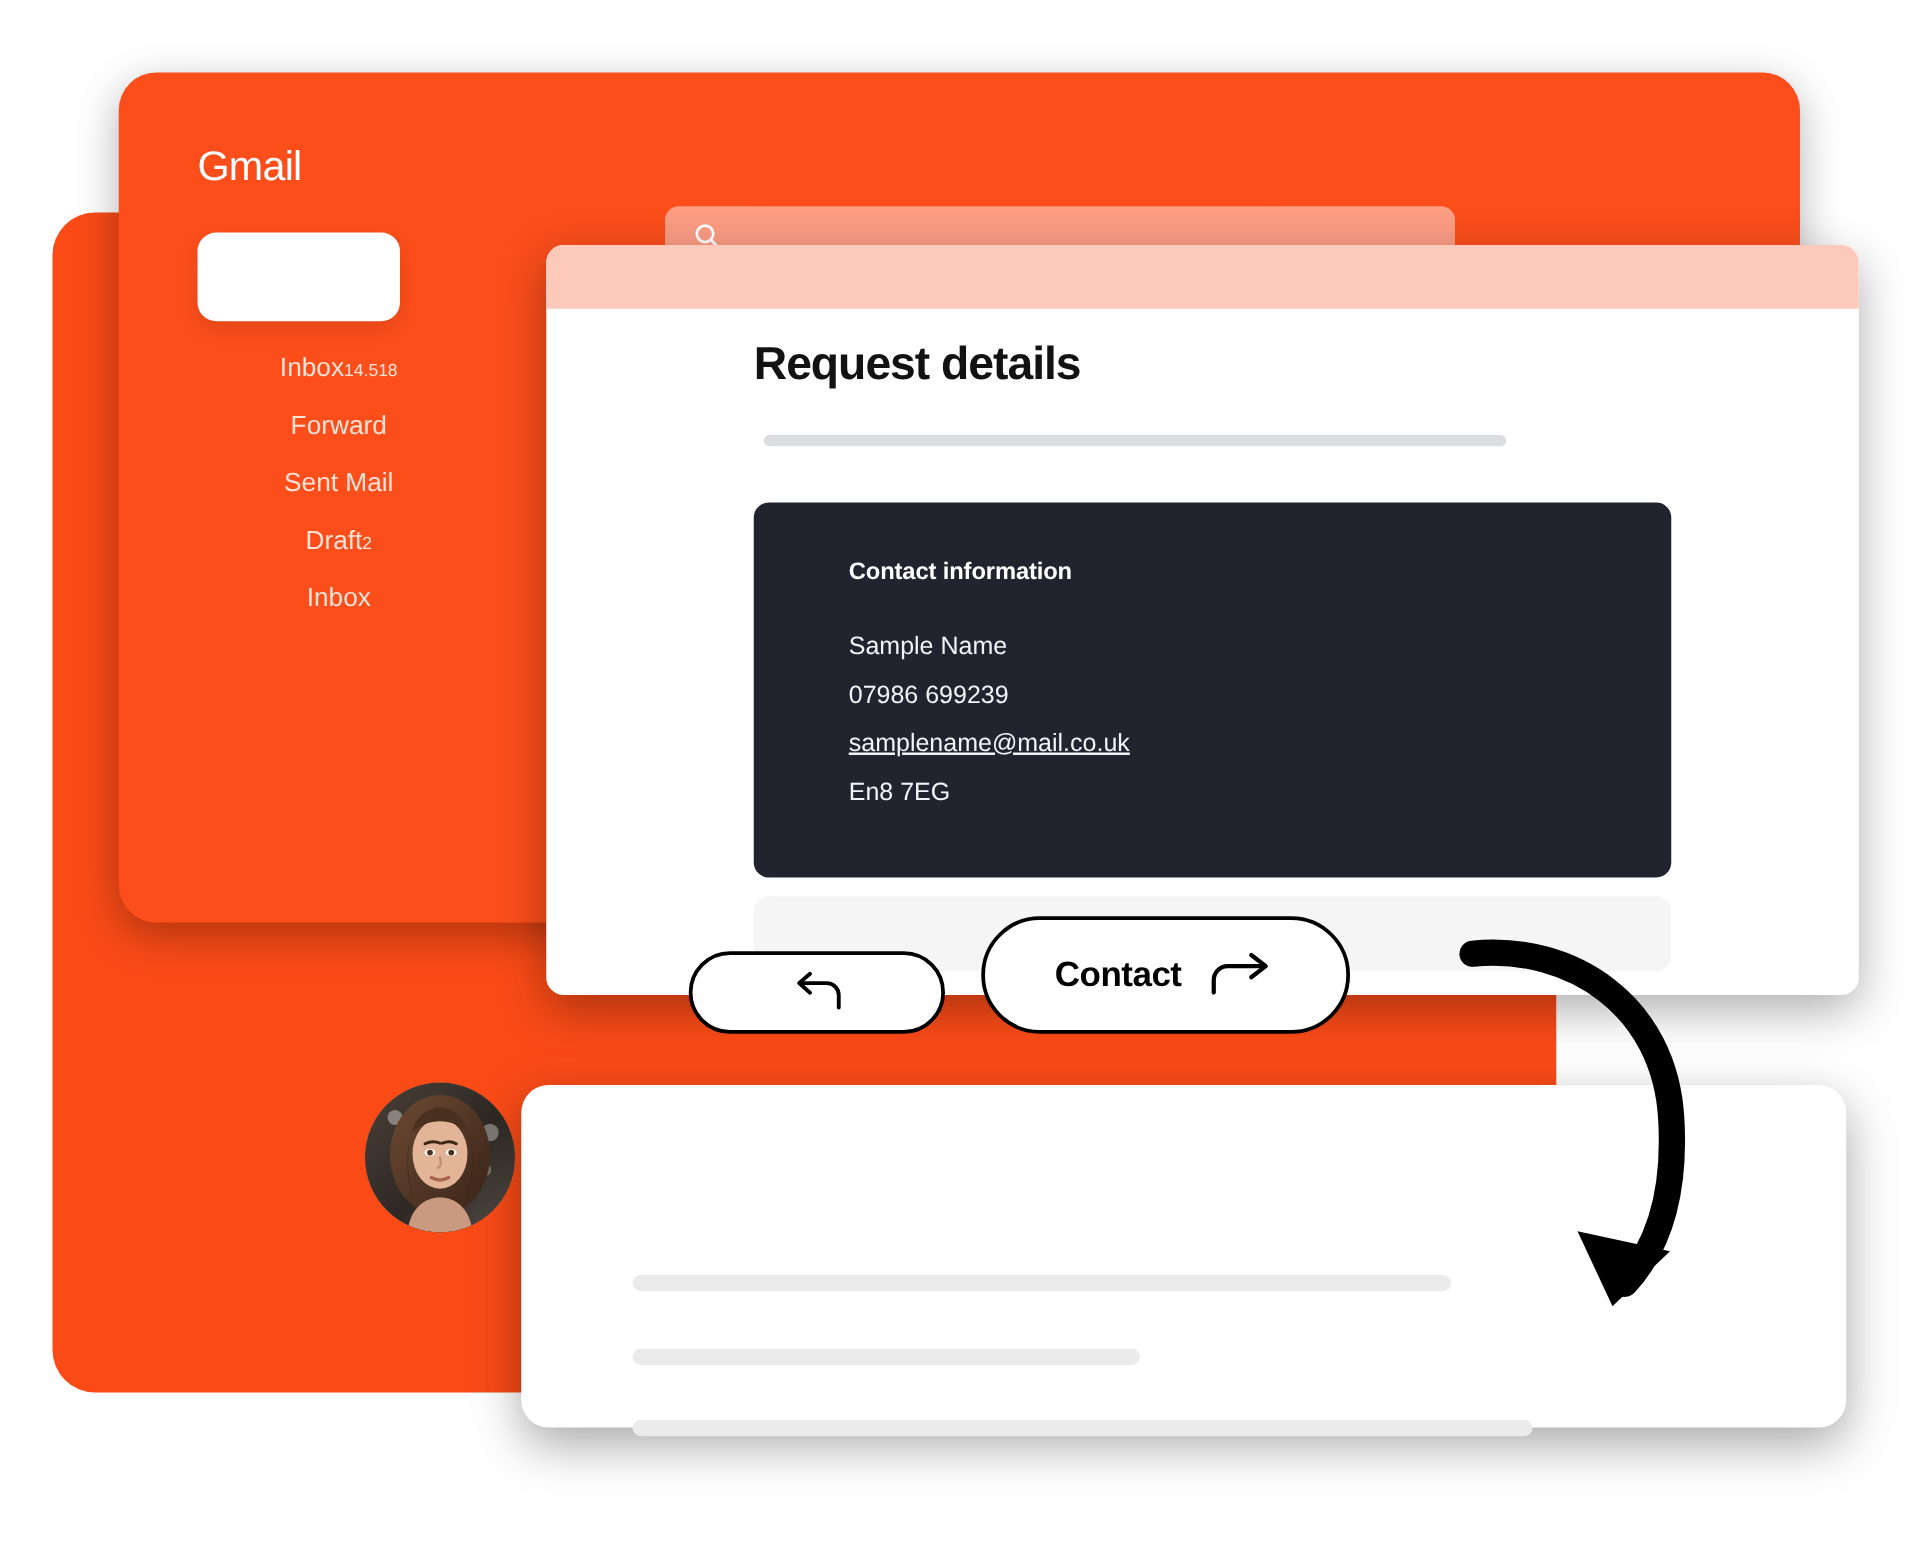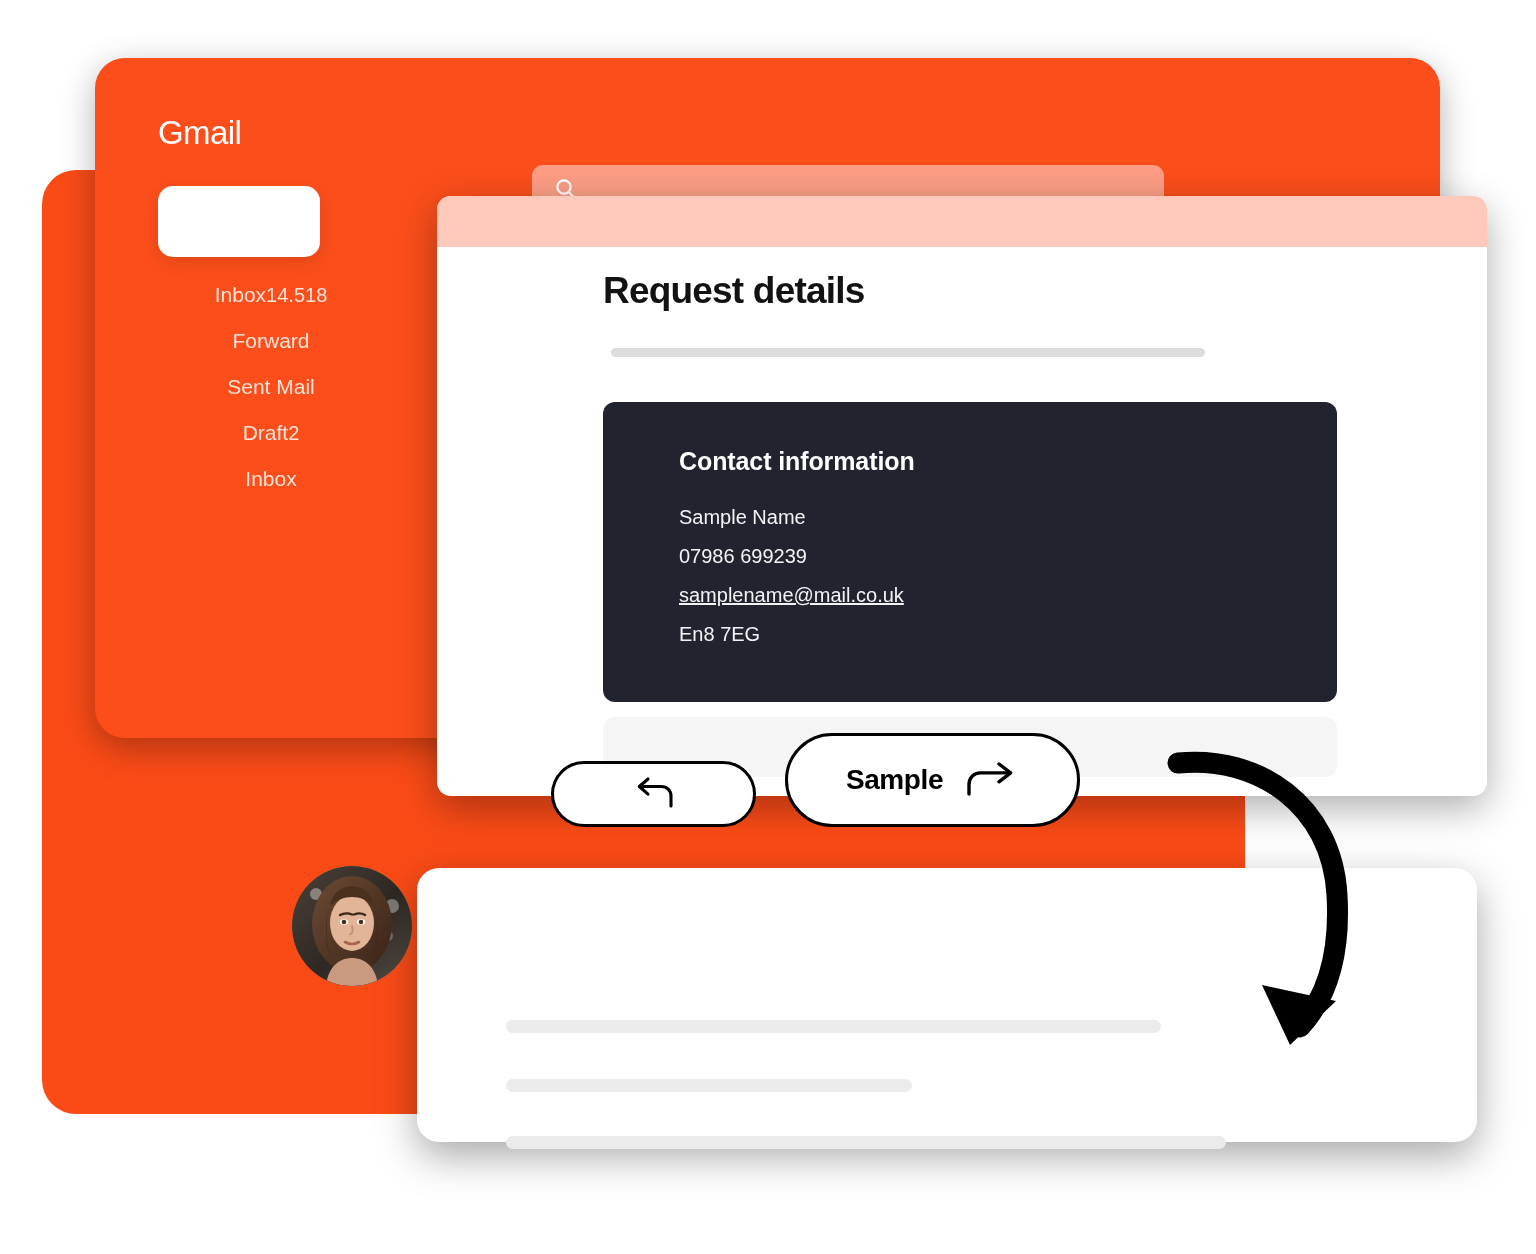--- a/index.html
+++ b/index.html
@@ -73,21 +73,21 @@
   .nav-item {
     display: flex;
     justify-content: center;
     align-items: baseline;
     height: 46px;
     color: #FFE2D6;
     font-size: 21px;
     cursor: pointer;
   }
   .nav-label { color: #FFE3D7; }
-  .nav-count { color: #FFE3D7; font-size: 20px; }
+  .nav-count { color: #FFE3D7; font-size: 14px; }
 
   .search-bar {
     position: absolute;
     left: 437px;
     top: 107px;
     width: 632px;
     height: 48px;
     background: #FC9D84;
     border-radius: 11px;
     cursor: text;
@@ -143,21 +143,21 @@
     top: 206px;
     width: 734px;
     height: 300px;
     background: #21242F;
     border-radius: 12px;
   }
   .contact-heading {
     position: absolute;
     left: 76px;
     top: 45px;
-    font-size: 25px;
+    font-size: 19px;
     font-weight: 700;
     color: #ffffff;
     letter-spacing: -0.1px;
   }
   .contact-line {
     position: absolute;
     left: 76px;
     font-size: 20px;
     color: #F2F3F5;
   }
@@ -345,21 +345,21 @@
   <button class="reply-btn">
     <span>
       <svg width="46" height="34" viewBox="0 0 46 34" fill="none">
         <path d="M40 30 V20 C40 14.6 35.7 10.5 30.4 10.5 H9" stroke="#000000" stroke-width="3.1" stroke-linecap="round" fill="none"></path>
         <path d="M17 3 L8.3 10.5 L17 18.2" stroke="#000000" stroke-width="3.1" stroke-linecap="round" stroke-linejoin="round" fill="none"></path>
       </svg>
     </span>
   </button>
 
   <button class="forward-btn">
-    <span class="forward-label">Sample</span>
+    <span class="forward-label">Contact</span>
     <span>
       <svg width="54" height="38" viewBox="0 0 54 38" fill="none">
         <path d="M4 34 V24 C4 17.9 9 12.9 15.1 12.9 H44" stroke="#000000" stroke-width="3.4" stroke-linecap="round" fill="none"></path>
         <path d="M34 4 L45.6 12.9 L34 21.8" stroke="#000000" stroke-width="3.4" stroke-linecap="round" stroke-linejoin="round" fill="none"></path>
       </svg>
     </span>
   </button>
 
   <div class="avatar">
     <svg width="120" height="120" viewBox="0 0 120 120">

